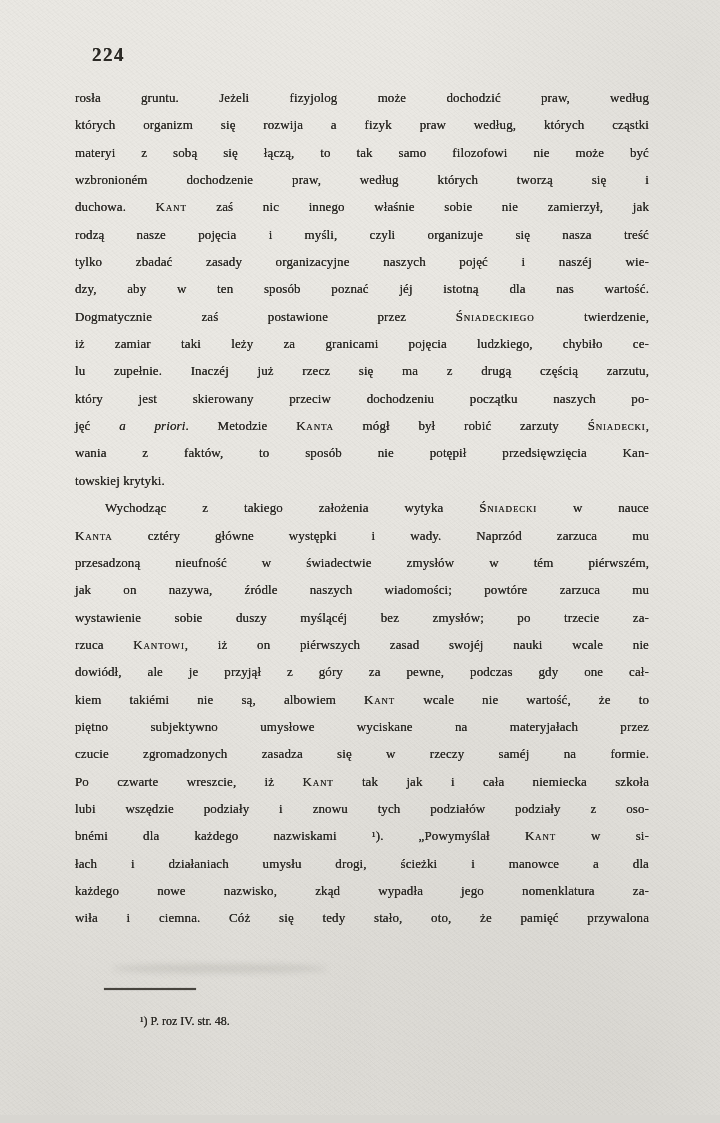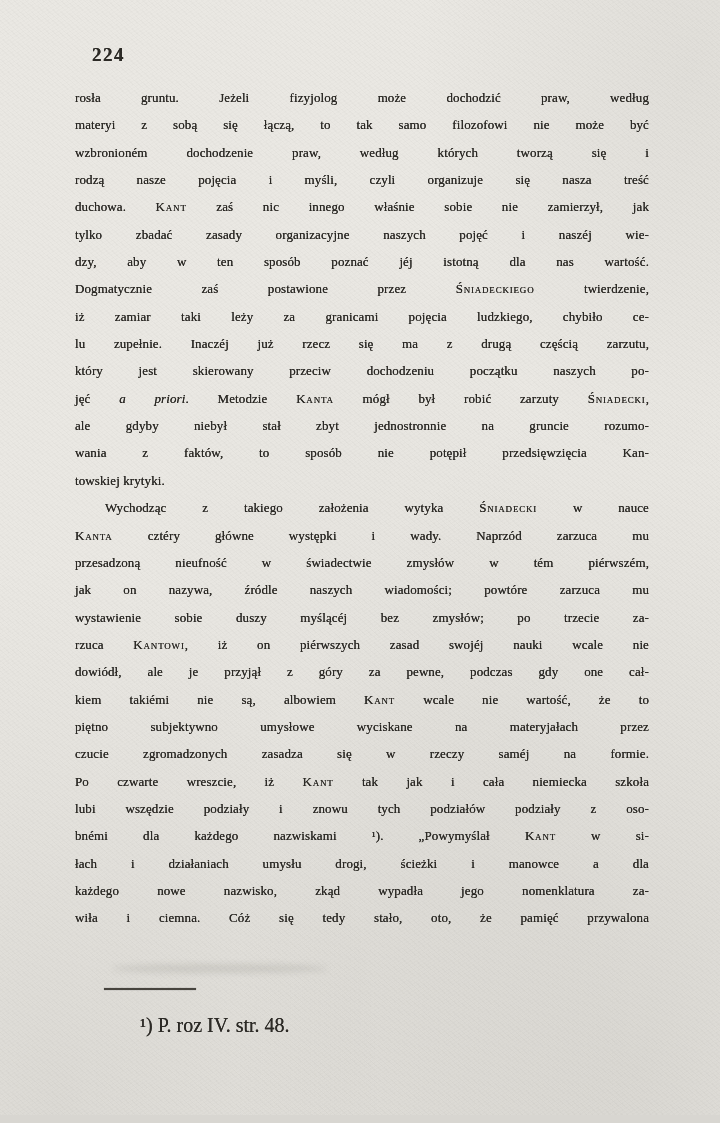--- a/index.html
+++ b/index.html
@@ -88,44 +88,44 @@
     top: 988px;
     width: 92px;
     height: 2px;
     background: #47443e;
     box-shadow: 0 0 1px rgba(60,58,52,0.8);
   }
   .footnote {
     position: absolute;
     left: 140px;
     top: 1014px;
-    font-size: 20px;
+    font-size: 12px;
     text-shadow: 0 0 0.45px currentColor;
   }
 </style>
 </head>
 <body>
 
 <div class="page">
   <div class="pagenum">224</div>
 
   <div class="text-block">
       <div class="line"><span>rosła gruntu. Jeżeli fizyjolog może dochodzić praw, według</span></div>
+      <div class="line"><span>których organizm się rozwija a fizyk praw według, których cząstki</span></div>
       <div class="line"><span>materyi z sobą się łączą, to tak samo filozofowi nie może być</span></div>
       <div class="line"><span>wzbronioném dochodzenie praw, według których tworzą się i</span></div>
+      <div class="line"><span>duchowa. </span><span class="smallcaps">Kant</span><span> zaś nic innego właśnie sobie nie zamierzył, jak</span></div>
       <div class="line"><span>rodzą nasze pojęcia i myśli, czyli organizuje się nasza treść</span></div>
-      <div class="line"><span>duchowa. </span><span class="smallcaps">Kant</span><span> zaś nic innego właśnie sobie nie zamierzył, jak</span></div>
       <div class="line"><span>tylko zbadać zasady organizacyjne naszych pojęć i naszéj wie-</span></div>
       <div class="line"><span>dzy, aby w ten sposób poznać jéj istotną dla nas wartość.</span></div>
       <div class="line"><span>Dogmatycznie zaś postawione przez </span><span class="smallcaps">Śniadeckiego</span><span> twierdzenie,</span></div>
       <div class="line"><span>iż zamiar taki leży za granicami pojęcia ludzkiego, chybiło ce-</span></div>
       <div class="line"><span>lu zupełnie. Inaczéj już rzecz się ma z drugą częścią zarzutu,</span></div>
       <div class="line"><span>który jest skierowany przeciw dochodzeniu początku naszych po-</span></div>
       <div class="line"><span>jęć </span><span class="italic">a priori</span><span>. Metodzie </span><span class="smallcaps">Kanta</span><span> mógł był robić zarzuty </span><span class="smallcaps">Śniadecki</span><span>,</span></div>
-      <div class="line"><span>ale gdyby niebył stał zbyt jednostronnie na gruncie rozumo-</span></div>
       <div class="line"><span>wania z faktów, to sposób nie potępił przedsięwzięcia Kan-</span></div>
       <div class="line parend"><span>towskiej krytyki.</span></div>
       <div class="line indent"><span>Wychodząc z takiego założenia wytyka </span><span class="smallcaps">Śniadecki</span><span> w nauce</span></div>
       <div class="line"><span class="smallcaps">Kanta</span><span> cztéry główne występki i wady. Naprzód zarzuca mu</span></div>
       <div class="line"><span>przesadzoną nieufność w świadectwie zmysłów w tém piérwszém,</span></div>
       <div class="line"><span>jak on nazywa, źródle naszych wiadomości; powtóre zarzuca mu</span></div>
       <div class="line"><span>wystawienie sobie duszy myślącéj bez zmysłów; po trzecie za-</span></div>
       <div class="line"><span>rzuca </span><span class="smallcaps">Kantowi</span><span>, iż on piérwszych zasad swojéj nauki wcale nie</span></div>
       <div class="line"><span>dowiódł, ale je przyjął z góry za pewne, podczas gdy one cał-</span></div>
       <div class="line"><span>kiem takiémi nie są, albowiem </span><span class="smallcaps">Kant</span><span> wcale nie wartość, że to</span></div>

